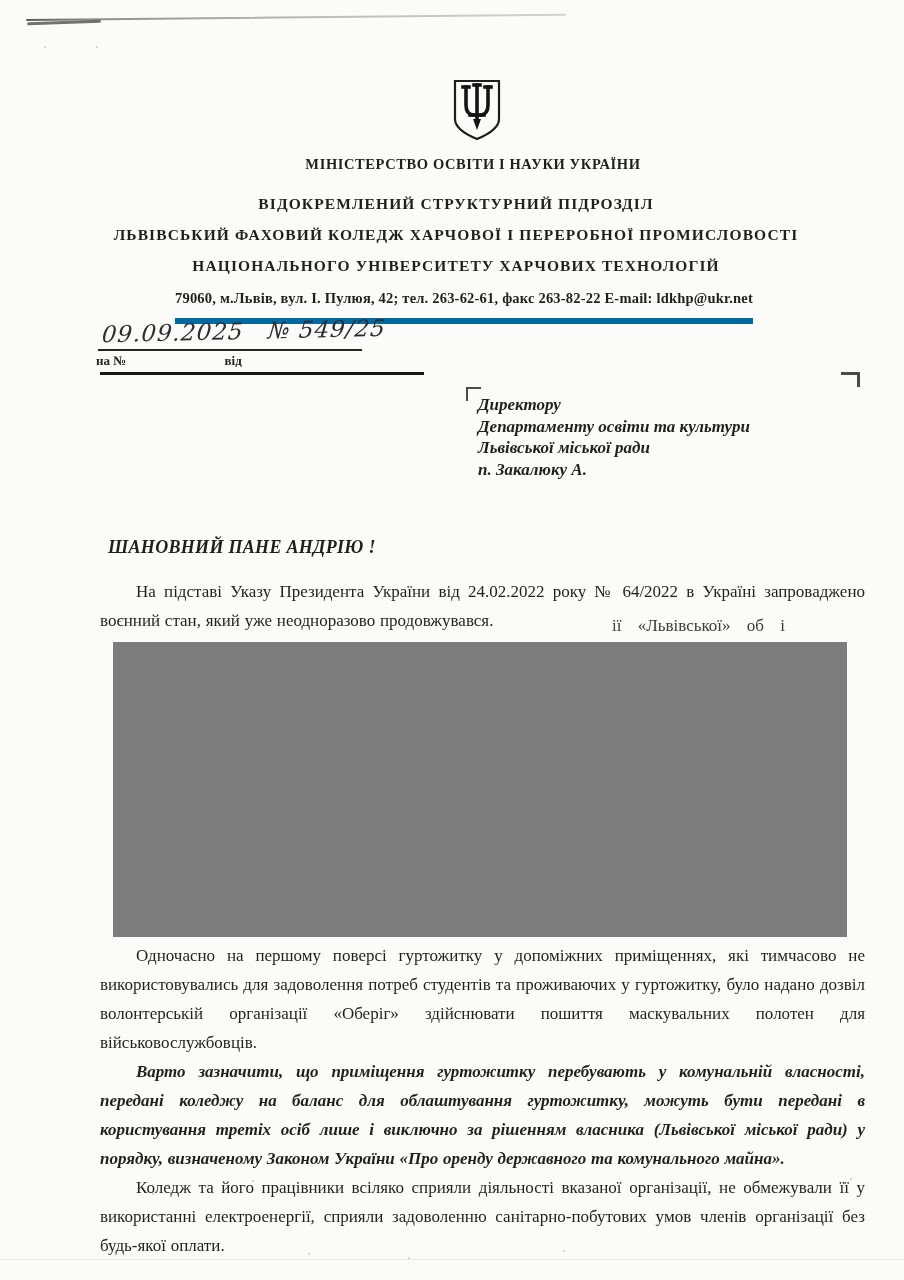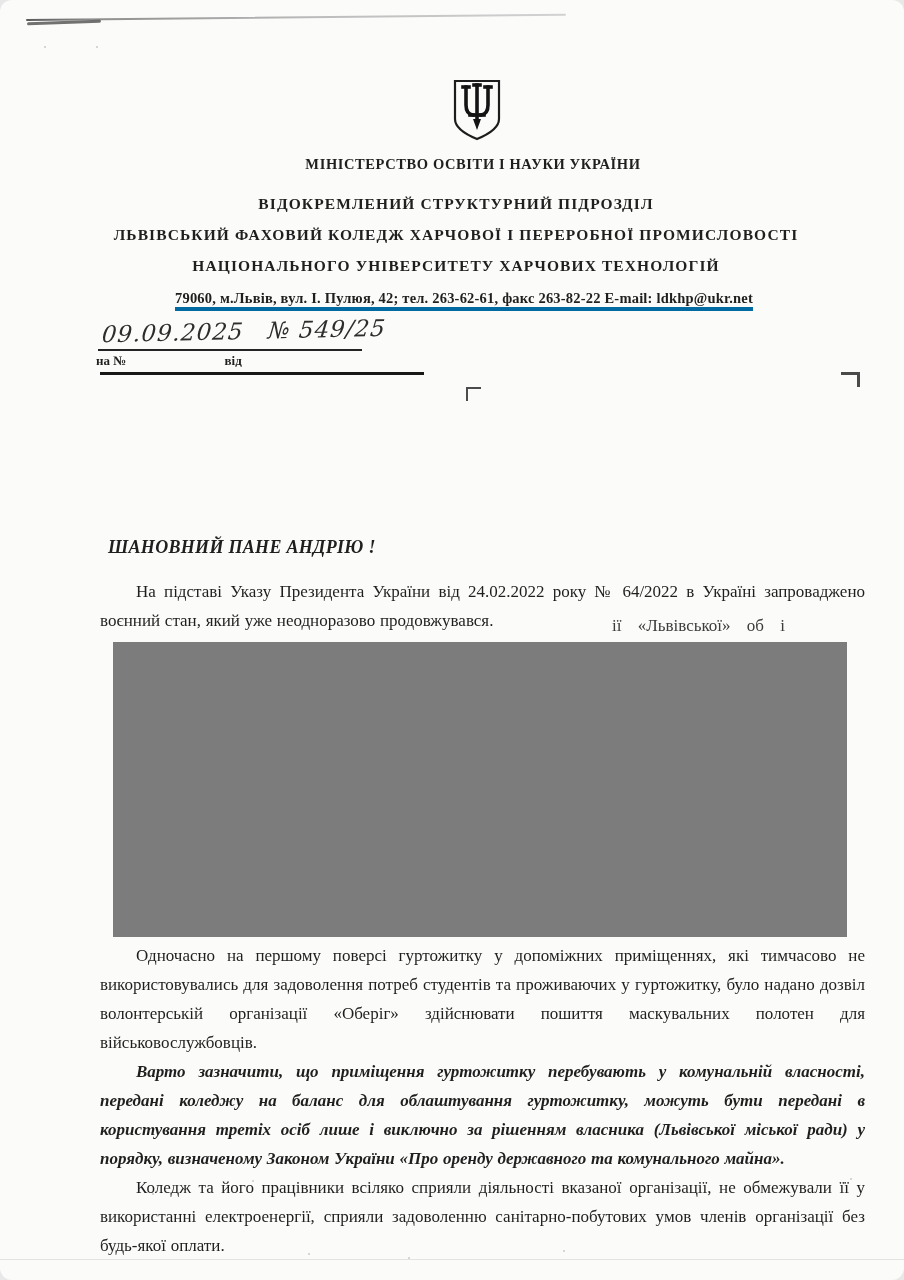--- a/index.html
+++ b/index.html
@@ -1,38 +1,38 @@
 <!DOCTYPE html>
 <html><head>
 <meta charset="utf-8">
 <style>
   html,body{margin:0;padding:0;background:#e8e8e8;}
   .page{
     position:relative;width:904px;height:1280px;margin:0 auto;
     background:#fbfbf9;overflow:hidden;
-    font-family:"Liberation Serif",serif;color:#1f1f1f;border-radius:12px;
+    font-family:"Liberation Serif",serif;color:#1f1f1f;
   }
   
   .art-line{position:absolute;left:26px;top:19px;width:540px;height:2px;
     background:linear-gradient(to right,#5a5a5a,#8e8e8e 12%,#bdbdbd 55%,#d2d2d2);
     transform:rotate(-0.55deg);transform-origin:left center;border-radius:1px;}
   .art-line-bold{position:absolute;left:27px;top:21px;width:74px;height:3px;
     background:#585858;transform:rotate(-2.2deg);border-radius:2px;opacity:.85;}
   .speck{position:absolute;width:2px;height:2px;background:#a8a8a8;border-radius:50%;opacity:.6;}
   .art-bottomline{position:absolute;left:0;top:1259px;width:904px;height:1px;background:#e3e3e0;}
   
   .emblem{position:absolute;left:451px;top:78px;width:52px;height:64px;}
   
   .center-line{position:absolute;left:0;width:904px;text-align:center;font-weight:bold;white-space:nowrap;}
   .h-ministry{top:156px;font-size:14.5px;letter-spacing:.6px;transform:translateX(21px);}
   .h-org1{top:195px;font-size:15.5px;letter-spacing:1.1px;transform:translateX(4px);}
   .h-org2{top:226px;font-size:15.5px;letter-spacing:1.1px;transform:translateX(4px);}
   .h-org3{top:257px;font-size:15.5px;letter-spacing:1.1px;transform:translateX(4px);}
   .h-contact{top:290px;font-size:14.5px;letter-spacing:.2px;transform:translateX(12px);}
-  .h-contact span{border-bottom:4px solid #0369a1;padding-bottom:1px;}
+  .h-contact span{border-bottom:6px solid #0369a1;padding-bottom:12px;}
   
   .hw{position:absolute;left:102px;top:318px;font-family:"DejaVu Serif",serif;
     font-style:italic;font-size:23px;color:#2d2d2d;letter-spacing:1px;
     transform:rotate(-1.3deg) skewX(-7deg);white-space:nowrap;}
   .hw .hw-date{margin-right:16px;}
   .hw-underline{position:absolute;left:98px;top:349px;width:264px;height:2px;background:#242424;}
   .reply-row{position:absolute;left:96px;top:353px;font-weight:bold;font-size:13px;white-space:nowrap;}
   .reply-row .r2{margin-left:95px;}
   .reply-underline{position:absolute;left:100px;top:372px;width:324px;height:2.5px;background:#171717;}
   
@@ -101,20 +101,26 @@
   <div class="hw-underline"></div>
   <div class="reply-row">
     <span class="r1">на  №</span>
     <span class="r2">від</span>
   </div>
   <div class="reply-underline"></div>
 
   <div class="corner-tl"></div>
   <div class="corner-tr"></div>
 
+  <div class="recipient">
+    <div>Директору</div>
+    <div>Департаменту освіти та культури</div>
+    <div>Львівської міської ради</div>
+    <div>п. Закалюку А.</div>
+  </div>
 
   <div class="peek">ії «Львівської» об і</div>
 
   <div class="letter">
     <div class="salutation">ШАНОВНИЙ ПАНЕ АНДРІЮ !</div>
     <p class="p-body">На підставі Указу Президента України від 24.02.2022 року № 64/2022 в Україні запроваджено воєнний стан, який уже неодноразово продовжувався.</p>
     <div class="redaction"></div>
     <p class="p-body">Одночасно на першому поверсі гуртожитку у допоміжних приміщеннях, які тимчасово не використовувались для задоволення потреб студентів та проживаючих у гуртожитку, було надано дозвіл волонтерській організації «Оберіг» здійснювати пошиття маскувальних полотен для військовослужбовців.</p>
     <p class="p-body p-bold">Варто зазначити, що приміщення гуртожитку перебувають у комунальній власності, передані коледжу на баланс для облаштування гуртожитку, можуть бути передані в користування третіх осіб лише і виключно за рішенням власника (Львівської міської ради) у порядку, визначеному Законом України «Про оренду державного та комунального майна».</p>
     <p class="p-body">Коледж та його працівники всіляко сприяли діяльності вказаної організації, не обмежували її у використанні електроенергії, сприяли задоволенню санітарно-побутових умов членів організації без будь-якої оплати.</p>

